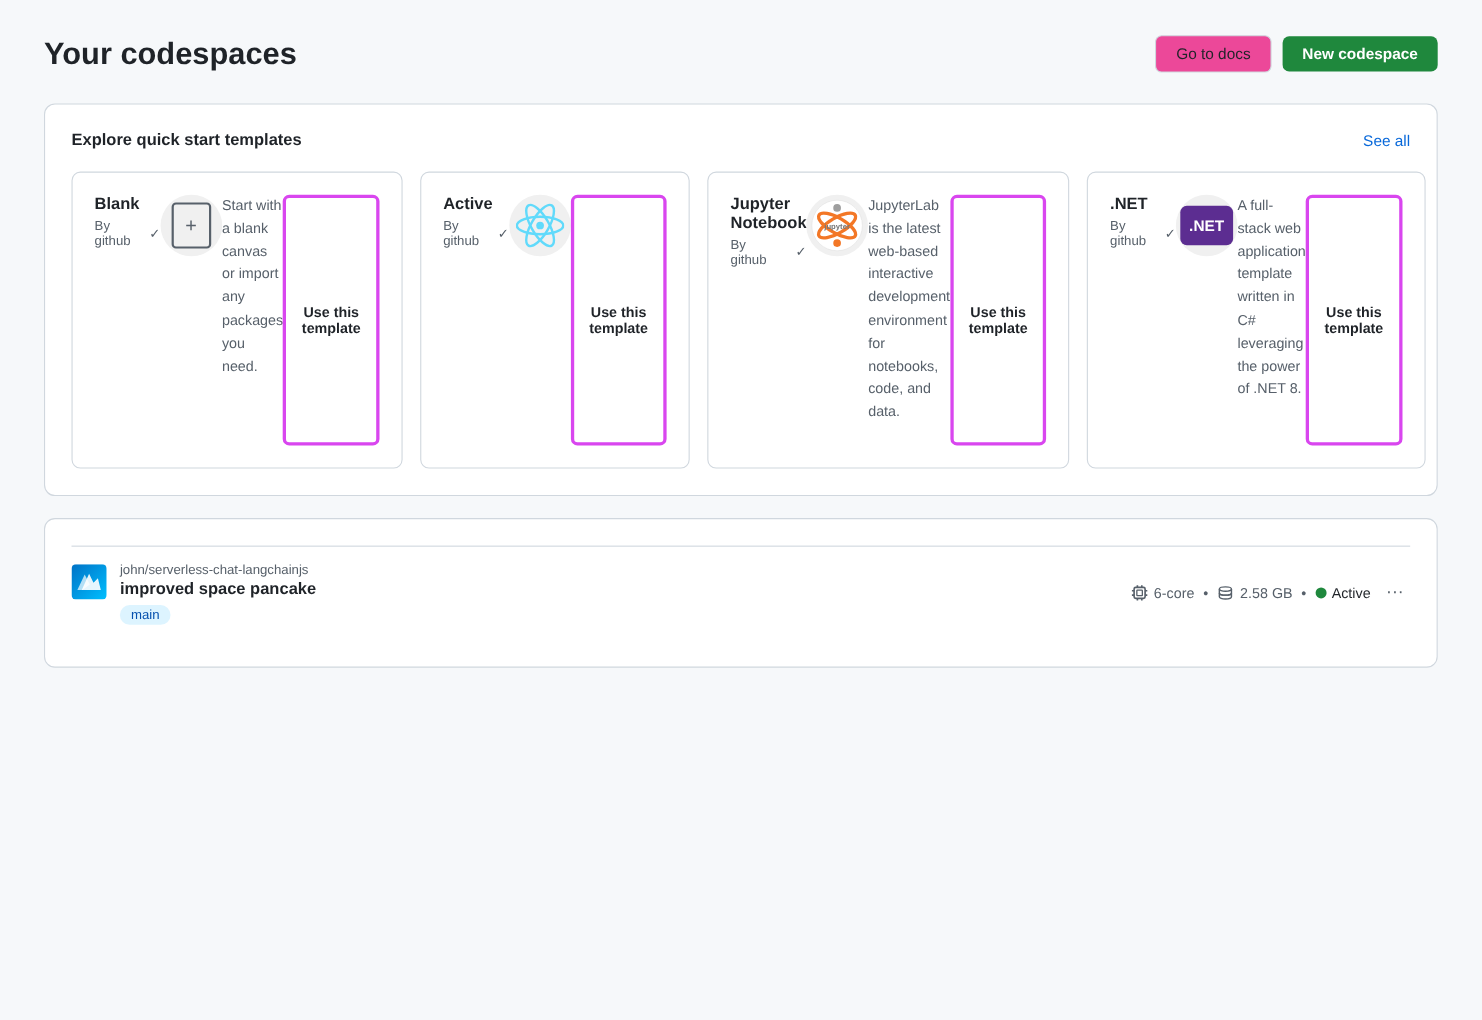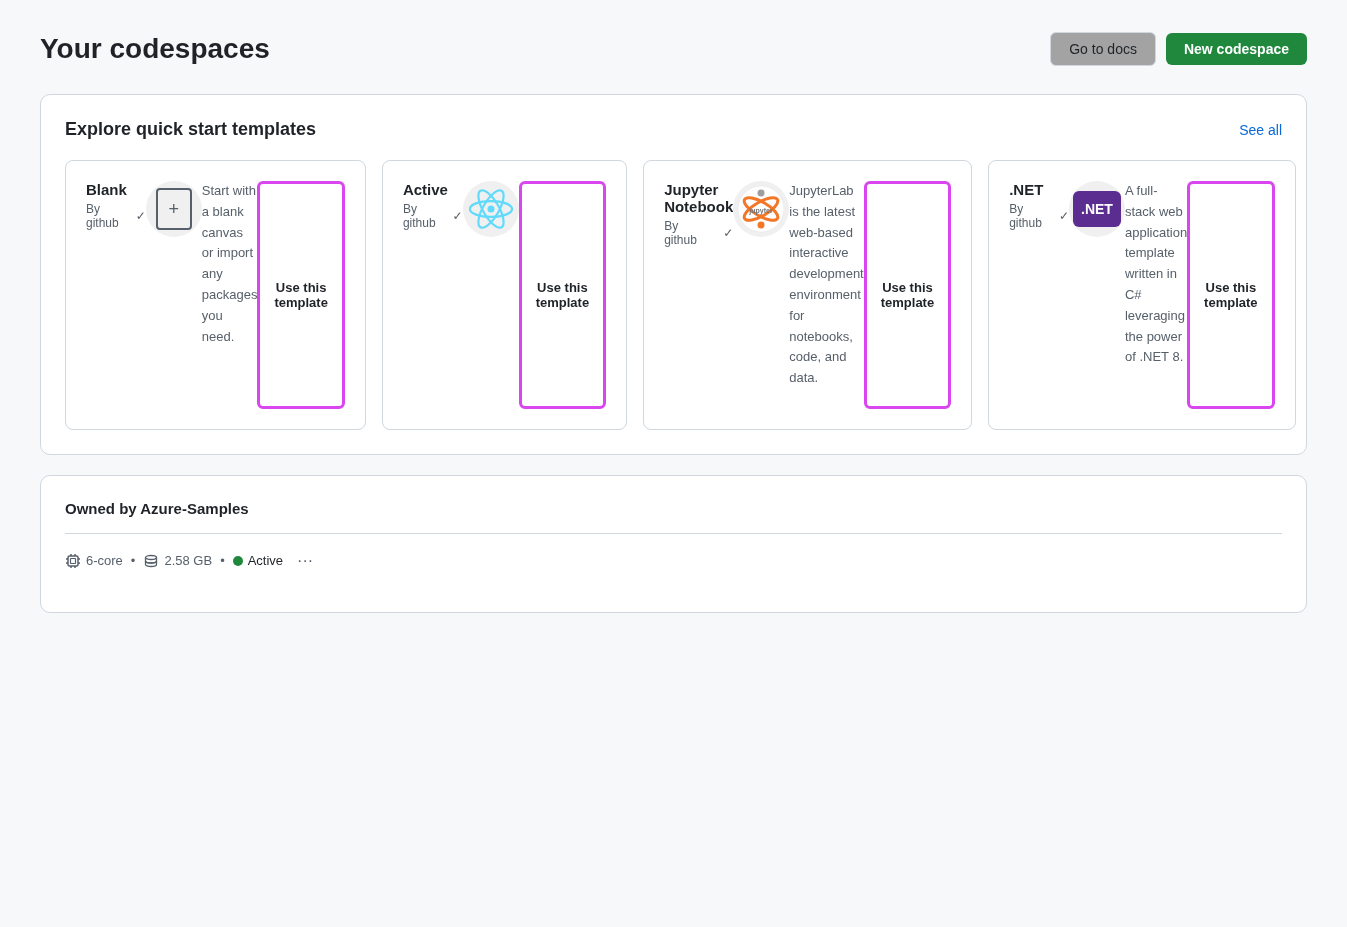--- a/index.html
+++ b/index.html
@@ -28,21 +28,21 @@
     .header-actions {
       display: flex;
       gap: 10px;
       align-items: center;
     }
 
     .btn-docs {
       padding: 8px 18px;
       border: 1px solid #d0d7de;
       border-radius: 6px;
-      background: #a3a3a3;
+      background: #ec4899;
       color: #1f2328;
       font-size: 14px;
       font-weight: 500;
       cursor: pointer;
     }
 
     .btn-new-codespace {
       padding: 8px 18px;
       border: none;
       border-radius: 6px;
@@ -62,21 +62,21 @@
     }
 
     .section-header {
       display: flex;
       align-items: center;
       justify-content: space-between;
       margin-bottom: 20px;
     }
 
     .section-title {
-      font-size: 18px;
+      font-size: 15px;
       font-weight: 600;
       color: #1f2328;
     }
 
     .see-all-link {
       color: #0969da;
       font-size: 14px;
       text-decoration: none;
       cursor: pointer;
     }
@@ -373,22 +373,40 @@
         </div>
       </div>
       <p class="template-description">A full-stack web application template written in C# leveraging the power of .NET 8.</p>
       <button class="use-template-btn">Use this template</button>
     </div>
 
   </div>
 </div>
 
 <div class="section-card">
-  <div class="owned-title">Owned by Azure-Samples</div>
   <div class="codespace-row">
+    <div class="codespace-left">
+
+      <svg class="azure-icon" viewBox="0 0 96 96" xmlns="http://www.w3.org/2000/svg">
+        <defs>
+          <linearGradient id="azureGrad" x1="0%" y1="0%" x2="100%" y2="100%">
+            <stop offset="0%" style="stop-color:#0072c6"></stop>
+            <stop offset="100%" style="stop-color:#00bfff"></stop>
+          </linearGradient>
+        </defs>
+        <rect width="96" height="96" rx="12" fill="url(#azureGrad)"></rect>
+        <path d="M28 70 L48 26 L60 50 L72 38 L80 70 Z" fill="white" opacity="0.9"></path>
+        <path d="M16 70 L36 28 L50 55 L30 70 Z" fill="white" opacity="0.7"></path>
+      </svg>
+      <div class="codespace-info">
+        <div class="codespace-repo">john/serverless-chat-langchainjs</div>
+        <div class="codespace-name">improved space pancake</div>
+        <span class="branch-badge">main</span>
+      </div>
+    </div>
     <div class="codespace-right">
       <div class="codespace-meta-item">
         <svg width="16" height="16" viewBox="0 0 16 16" fill="none">
           <rect x="3" y="3" width="10" height="10" rx="1.5" stroke="#57606a" stroke-width="1.5" fill="none"></rect>
           <rect x="5.5" y="5.5" width="5" height="5" rx="0.5" stroke="#57606a" stroke-width="1.2" fill="none"></rect>
           <line x1="6" y1="1" x2="6" y2="3" stroke="#57606a" stroke-width="1.5"></line>
           <line x1="10" y1="1" x2="10" y2="3" stroke="#57606a" stroke-width="1.5"></line>
           <line x1="6" y1="13" x2="6" y2="15" stroke="#57606a" stroke-width="1.5"></line>
           <line x1="10" y1="13" x2="10" y2="15" stroke="#57606a" stroke-width="1.5"></line>
           <line x1="1" y1="6" x2="3" y2="6" stroke="#57606a" stroke-width="1.5"></line>

